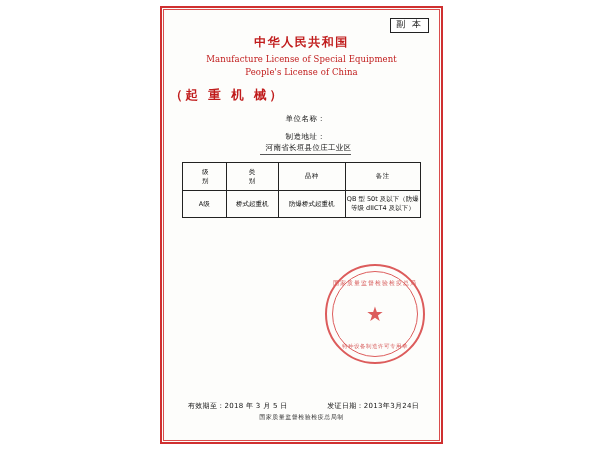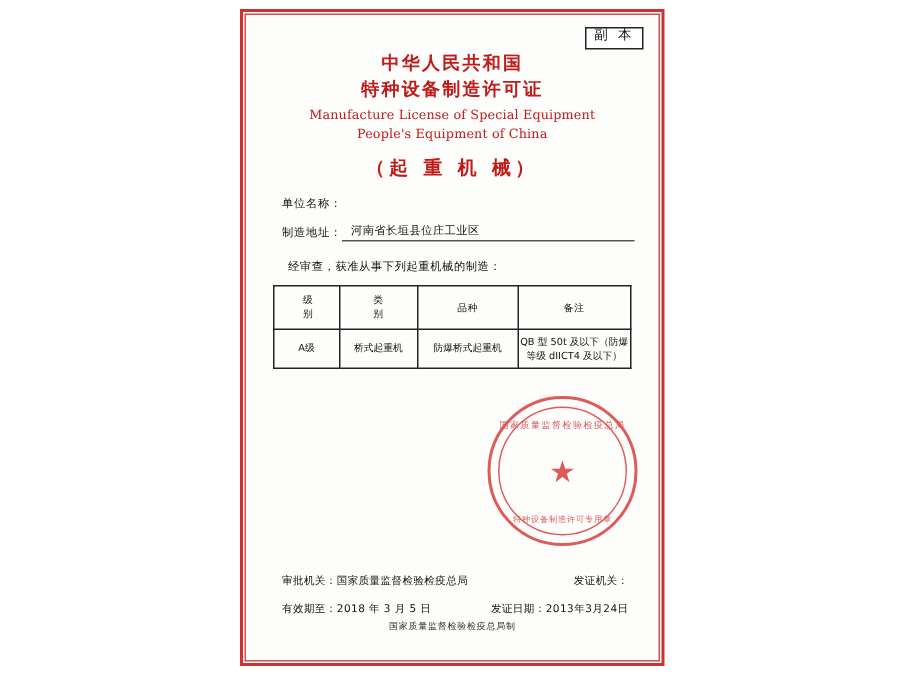--- a/index.html
+++ b/index.html
@@ -85,21 +85,20 @@
     color: #c01b1b;
     font-family: "DejaVu Serif", "Liberation Serif", serif;
     font-weight: normal;
     font-size: 8.5px;
     line-height: 1.5;
     letter-spacing: 0.1px;
   }
   .title-en1 { margin-top: 2px; }
 
   .subtitle-cn {
-    text-align: center;
     color: #c01b1b;
     font-weight: bold;
     font-size: 12.5px;
     letter-spacing: 3px;
     margin-top: 8px;
   }
 
   
   .number-row {
     text-align: right;
@@ -116,20 +115,21 @@
     margin-top: 10px;
     padding-left: 18px;
     padding-right: 10px;
   }
   .field-row {
     display: flex;
     align-items: center;
     font-size: 7.5px;
     color: #111;
     margin-bottom: 7px;
+    flex-direction: column;
   }
   .field-label {
     white-space: nowrap;
     letter-spacing: 0.5px;
     padding-bottom: 1px;
   }
   .field-value {
     flex: 1;
     border-bottom: 1px solid #555;
     padding: 0 0 1px 6px;
@@ -257,39 +257,37 @@
   <div class="cert-sheet">
     <div class="cert-border-outer"></div>
     <div class="cert-border-inner"></div>
 
     <div class="cert-inner">
 
       <div class="copy-badge">副 本</div>
 
       <div class="title-block">
         <div class="title-cn1">中华人民共和国</div>
-        <div class="title-cn2">特种设备制造许可证</div>
         <div class="title-en1">Manufacture License of Special Equipment</div>
-        <div class="title-en2">People's Equipment of China</div>
+        <div class="title-en2">People's License of China</div>
       </div>
 
       <div class="subtitle-cn">（起 重 机 械）</div>
 
 
       <div class="fields">
         <div class="field-row">
           <span class="field-label">单位名称：</span>
         </div>
         <div class="field-row">
           <span class="field-label">制造地址：</span>
           <span class="field-value">河南省长垣县位庄工业区</span>
         </div>
       </div>
 
-      <div class="approval-line">经审查，获准从事下列起重机械的制造：</div>
 
       <div class="table-wrap">
         <table class="eq-table">
           <thead>
             <tr>
               <th class="col-level">级别</th>
               <th class="col-cat">类别</th>
               <th class="col-item">品种</th>
               <th class="col-note">备注</th>
             </tr>
@@ -307,24 +305,20 @@
 
       <div class="seal">
         <div class="seal-ring2"></div>
         <div class="seal-text-top">国家质量监督检验检疫总局</div>
         <div class="seal-star">★</div>
         <div class="seal-text-bottom">特种设备制造许可专用章</div>
       </div>
 
       <div class="bottom-area">
         <div class="sig-row">
-          <span class="sig-left"><span>审批机关：</span><span>国家质量监督检验检疫总局</span></span>
-          <span class="sig-right">发证机关：</span>
-        </div>
-        <div class="sig-row">
           <span class="sig-left"><span>有效期至：</span><span>2018 年 3 月 5 日</span></span>
           <span class="sig-right"><span>发证日期：</span><span>2013年3月24日</span></span>
         </div>
       </div>
 
       <div class="footer-note">国家质量监督检验检疫总局制</div>
 
     </div>
   </div>
 

